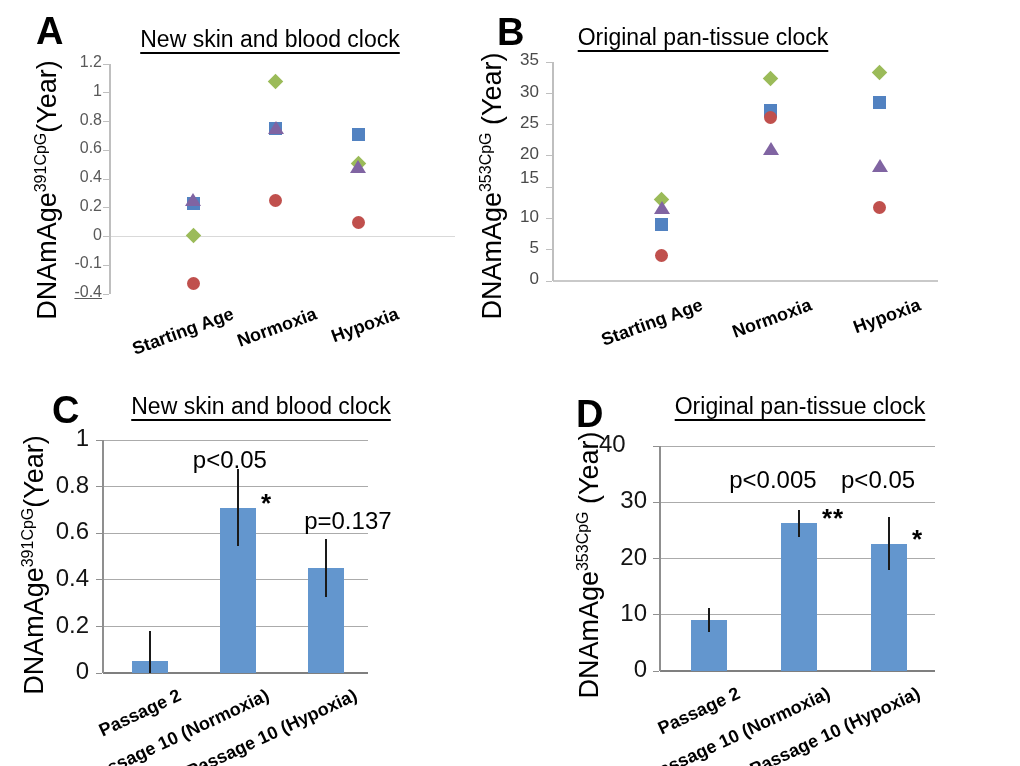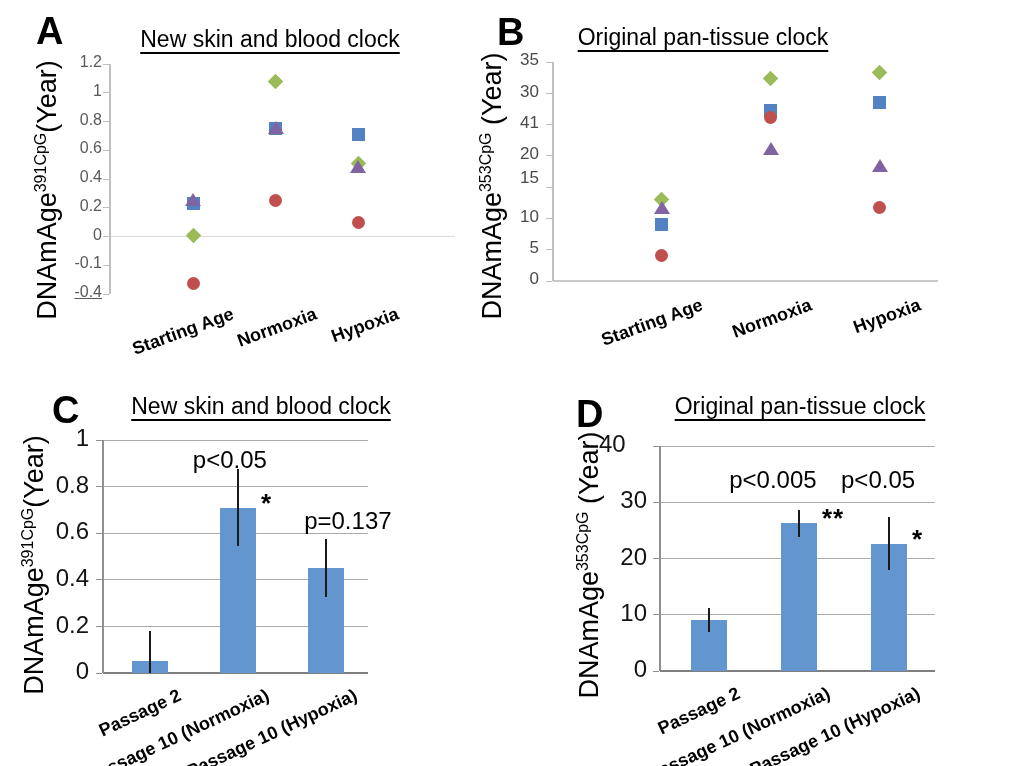--- a/index.html
+++ b/index.html
@@ -82,21 +82,21 @@
       <div style="left: 241.555px; top: 151.625px; width: 13px; height: 13px; background: rgb(192, 80, 77); border-radius: 50%;"></div>
     </div>
   <div class="plot" id="plot-B" style="left:553px;top:62px;width:385px;height:219px">
       <div style="left: 0px; top: 218px; width: 385px; height: 2px; background: rgb(201, 201, 201);"></div>
       <div style="left: -1px; top: 0px; width: 2px; height: 219px; background: rgb(191, 191, 191);"></div>
       <div style="left: -7px; top: -0.5px; width: 6px; height: 1px; background: rgb(191, 191, 191);"></div>
       <div style="left: -60px; top: -10.54px; width: 46px; text-align: right; font-size: 17px; color: rgb(74, 74, 74);">35</div>
       <div style="left: -7px; top: 30.7857px; width: 6px; height: 1px; background: rgb(191, 191, 191);"></div>
       <div style="left: -60px; top: 20.7457px; width: 46px; text-align: right; font-size: 17px; color: rgb(74, 74, 74);">30</div>
       <div style="left: -7px; top: 62.0714px; width: 6px; height: 1px; background: rgb(191, 191, 191);"></div>
-      <div style="left: -60px; top: 52.0314px; width: 46px; text-align: right; font-size: 17px; color: rgb(74, 74, 74);">41</div>
+      <div style="left: -60px; top: 52.0314px; width: 46px; text-align: right; font-size: 17px; color: rgb(74, 74, 74);">25</div>
       <div style="left: -7px; top: 93.3571px; width: 6px; height: 1px; background: rgb(191, 191, 191);"></div>
       <div style="left: -60px; top: 83.3171px; width: 46px; text-align: right; font-size: 17px; color: rgb(74, 74, 74);">20</div>
       <div style="left: -7px; top: 124.643px; width: 6px; height: 1px; background: rgb(191, 191, 191);"></div>
       <div style="left: -60px; top: 107px; width: 46px; text-align: right; font-size: 17px; color: rgb(74, 74, 74);">15</div>
       <div style="left: -7px; top: 155.929px; width: 6px; height: 1px; background: rgb(191, 191, 191);"></div>
       <div style="left: -60px; top: 145.889px; width: 46px; text-align: right; font-size: 17px; color: rgb(74, 74, 74);">10</div>
       <div style="left: -7px; top: 187.214px; width: 6px; height: 1px; background: rgb(191, 191, 191);"></div>
       <div style="left: -60px; top: 177.174px; width: 46px; text-align: right; font-size: 17px; color: rgb(74, 74, 74);">5</div>
       <div style="left: -7px; top: 218.5px; width: 6px; height: 1px; background: rgb(191, 191, 191);"></div>
       <div style="left: -60px; top: 208.46px; width: 46px; text-align: right; font-size: 17px; color: rgb(74, 74, 74);">0</div>

